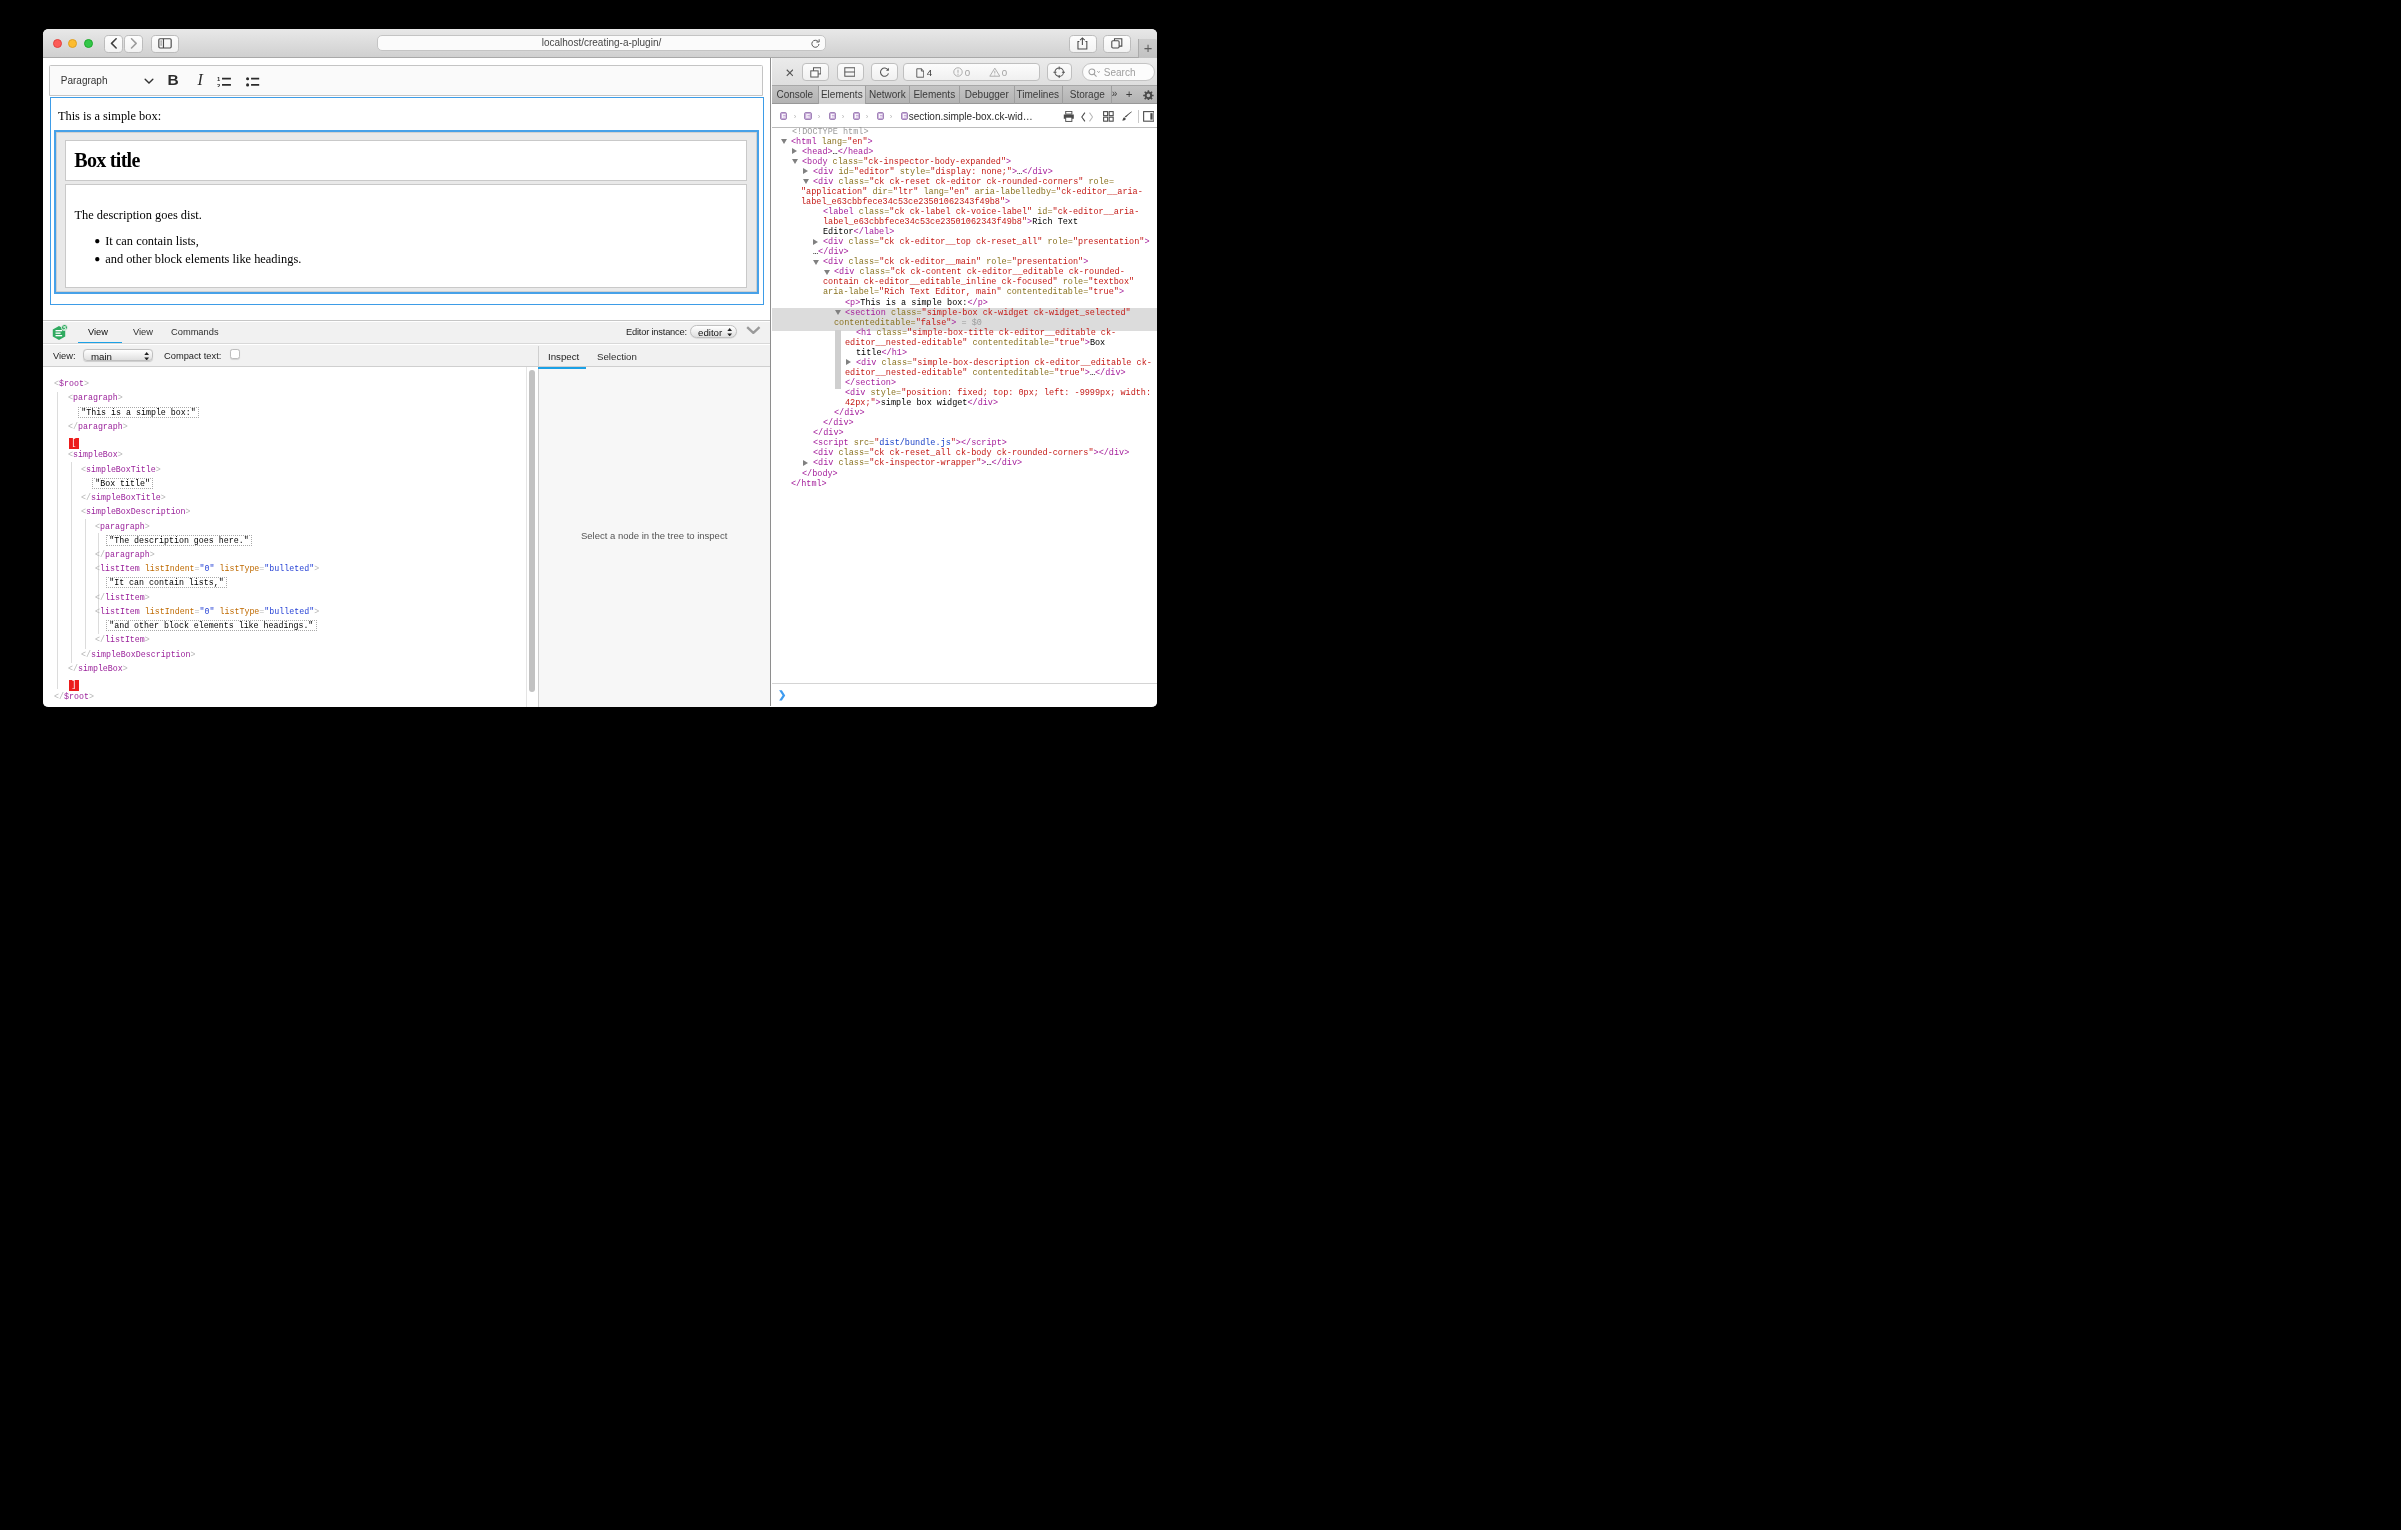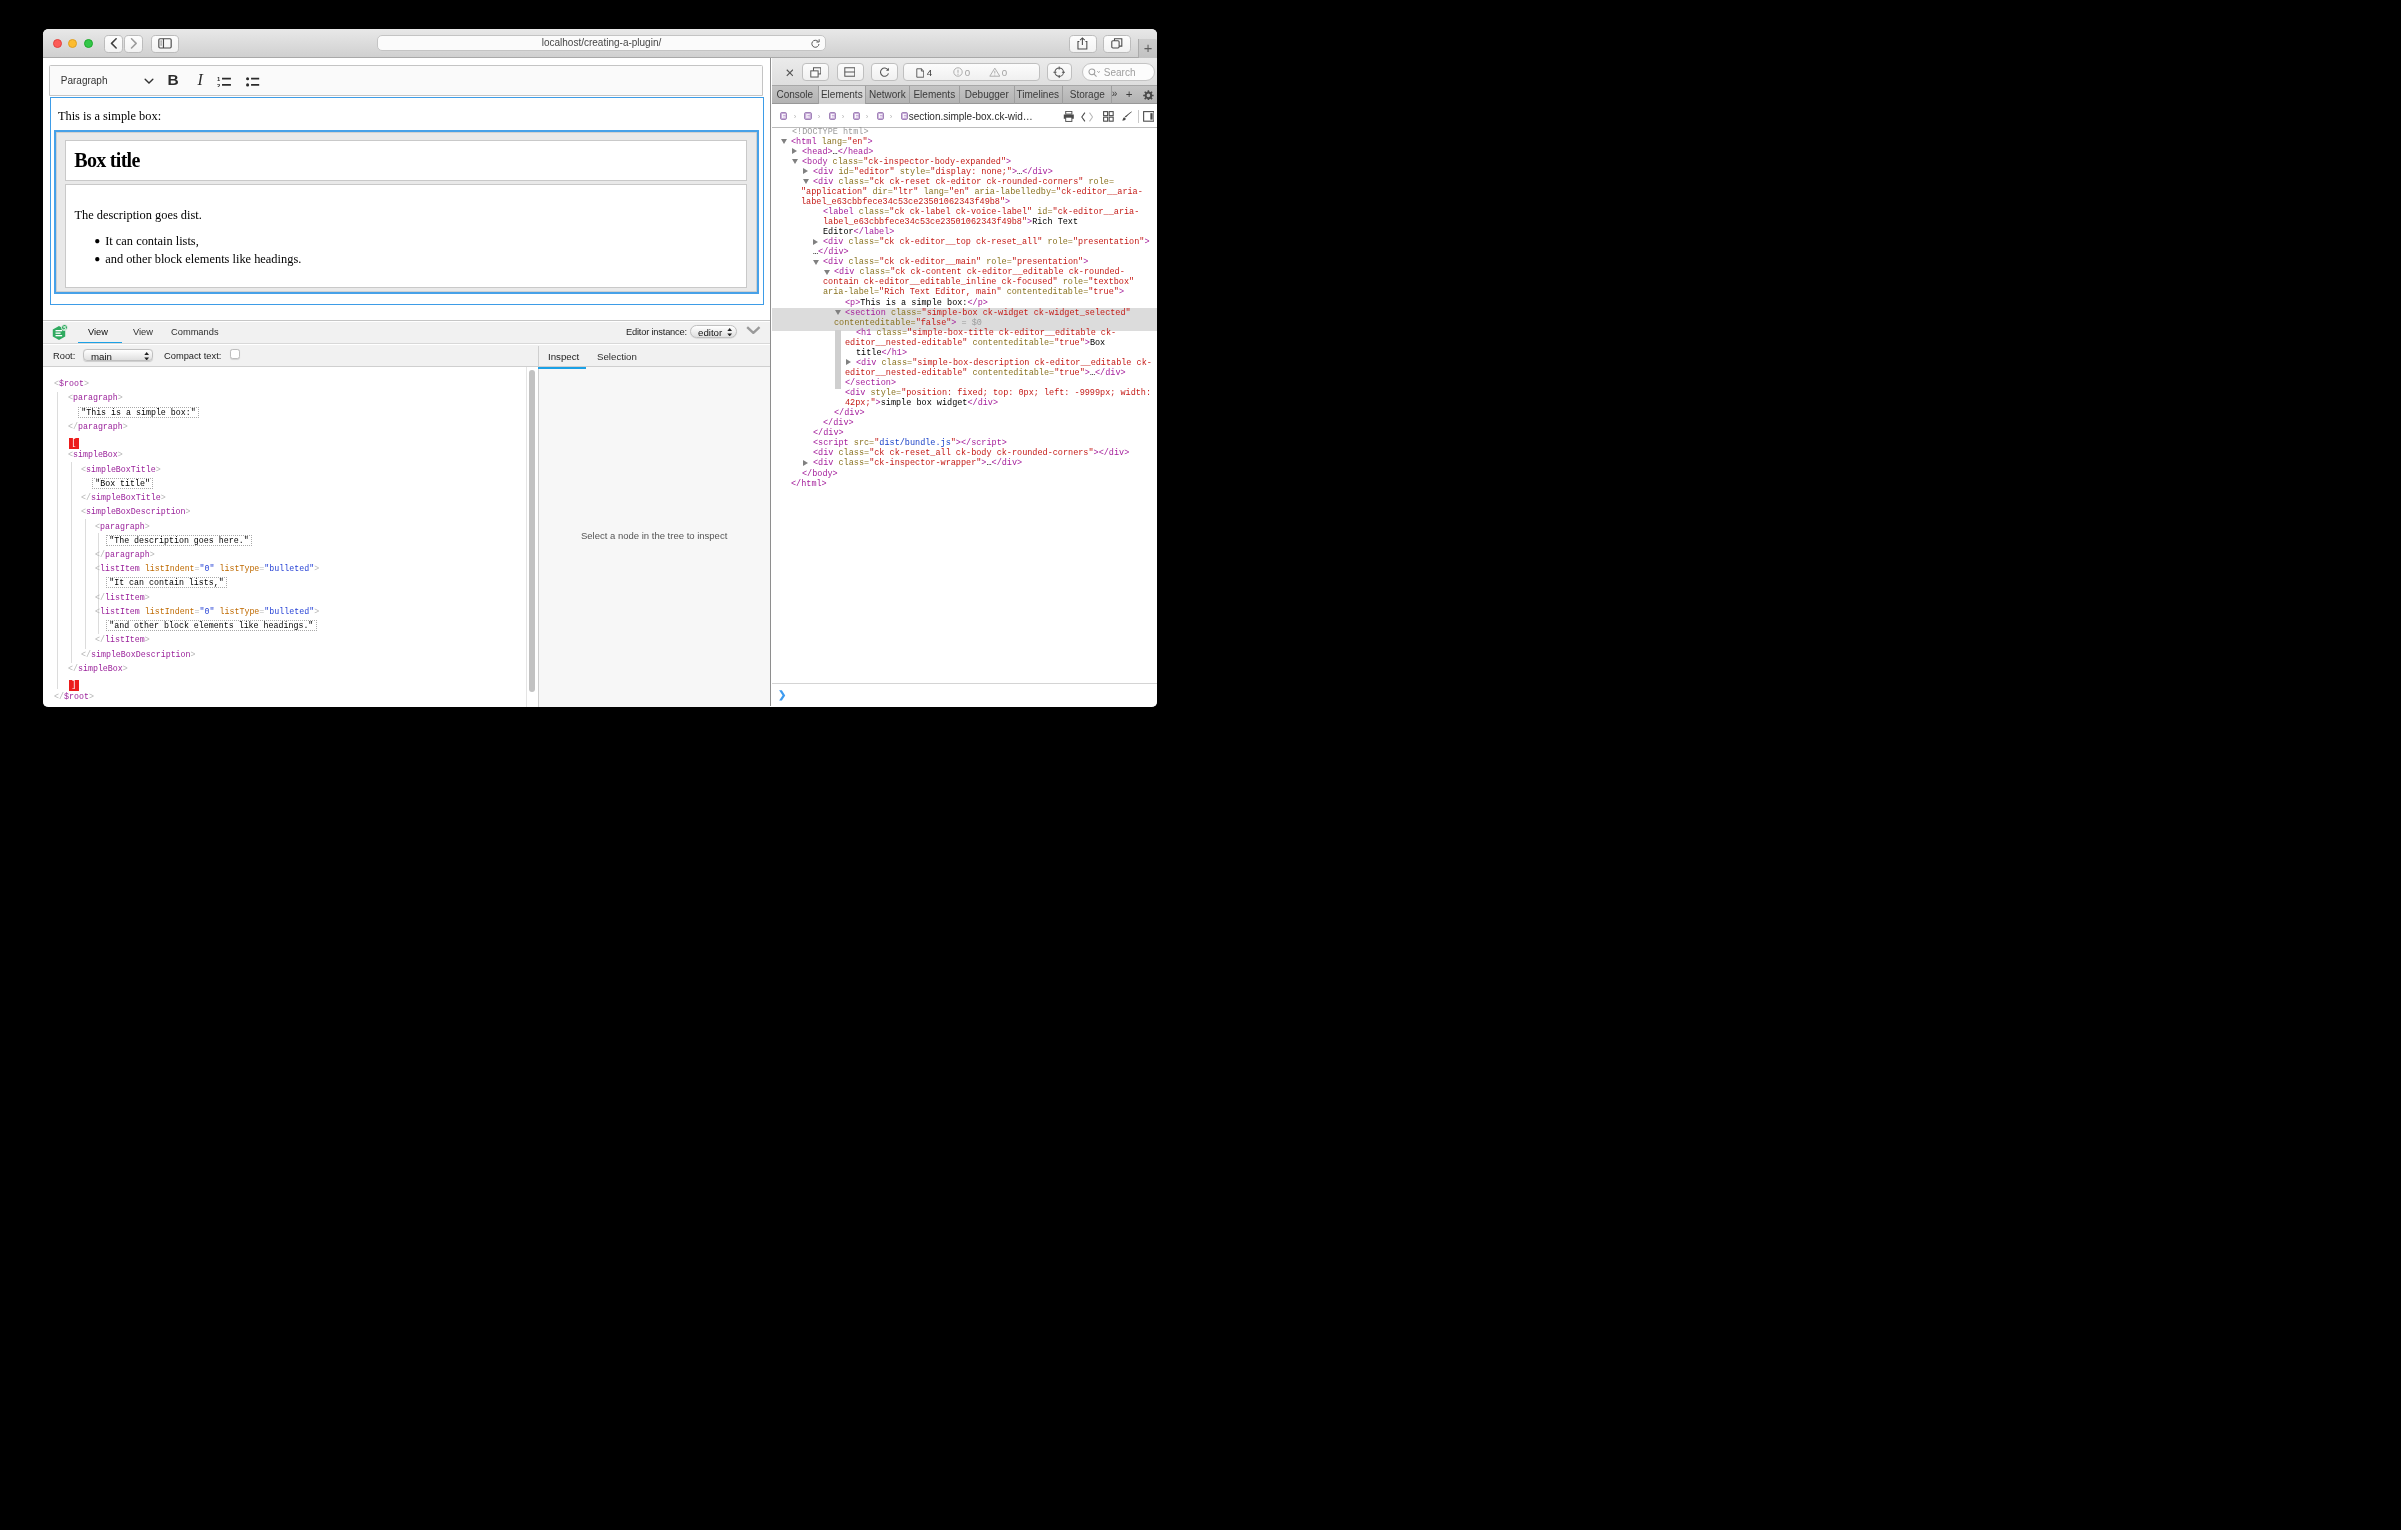--- a/index.html
+++ b/index.html
@@ -134,21 +134,21 @@
           <svg class="ab" style="left:36px;top:1.9px" width="5.4" height="8.5" viewBox="0 0 7 11">
             <path d="M3.5 0 L6.6 4 L0.4 4 Z" fill="#222"></path>
             <path d="M3.5 11 L6.6 7 L0.4 7 Z" fill="#222"></path>
           </svg>
         </div>
         <svg class="ab" style="left:703px;top:3.9px" width="14.7" height="8.5" viewBox="0 0 19 11">
           <path d="M1.5 1.5 L9.5 9 L17.5 1.5" stroke="#9a9a9a" stroke-width="3" fill="none"></path>
         </svg>
       </div>
       <div id="ckirow2">
-        <div class="ab" style="left:10px;top:6.2px;font-size:9.3px;color:#222">Root:</div>
+        <div class="ab" style="left:10px;top:6.2px;font-size:9.3px;color:#222">View:</div>
         <div class="ab sel" style="left:40px;top:4.3px;width:70px;height:12px;border-radius:3.9px">
           <span style="position:absolute;left:7px;top:0.8px;font-size:9.7px;color:#111">main</span>
           <svg class="ab" style="left:60px;top:1.5px" width="5.4" height="8.5" viewBox="0 0 7 11">
             <path d="M3.5 0 L6.6 4 L0.4 4 Z" fill="#222"></path>
             <path d="M3.5 11 L6.6 7 L0.4 7 Z" fill="#222"></path>
           </svg>
         </div>
         <div class="ab" style="left:121px;top:6.2px;font-size:9.3px;color:#222">Compact text:</div>
         <div class="ab" style="left:187px;top:4px;width:10px;height:10px;background:#fff;border:0.8px solid #bdbdbd;border-radius:2.7px;box-shadow:0 0.4px 0.8px rgba(0,0,0,.12)"></div>
         <div class="ab" style="left:505px;top:5.8px;font-size:9.7px;color:#222">Inspect</div>

